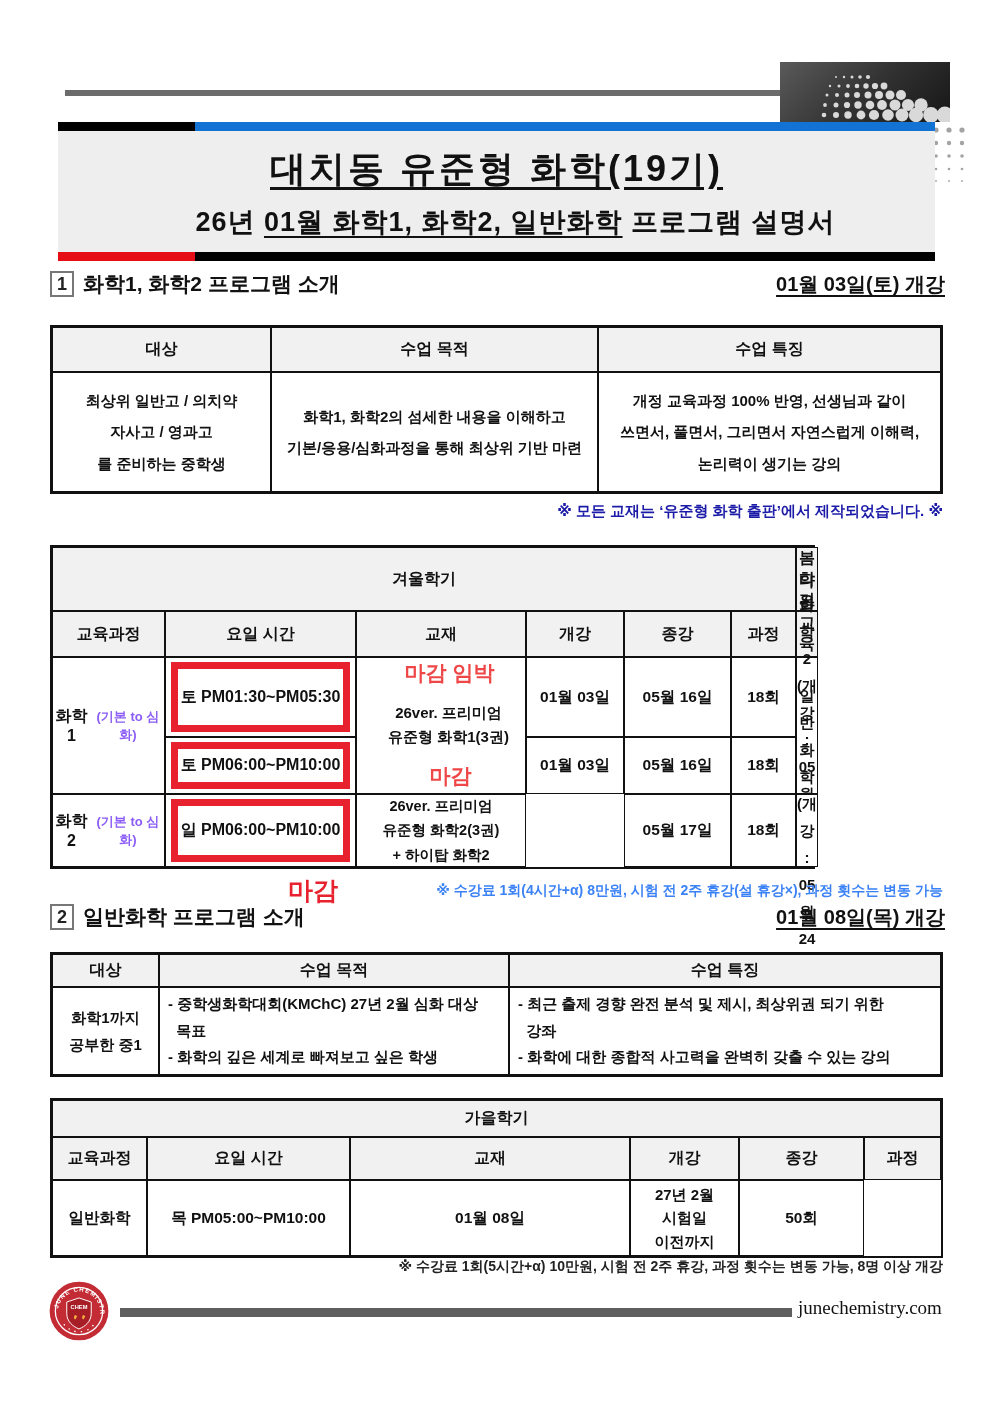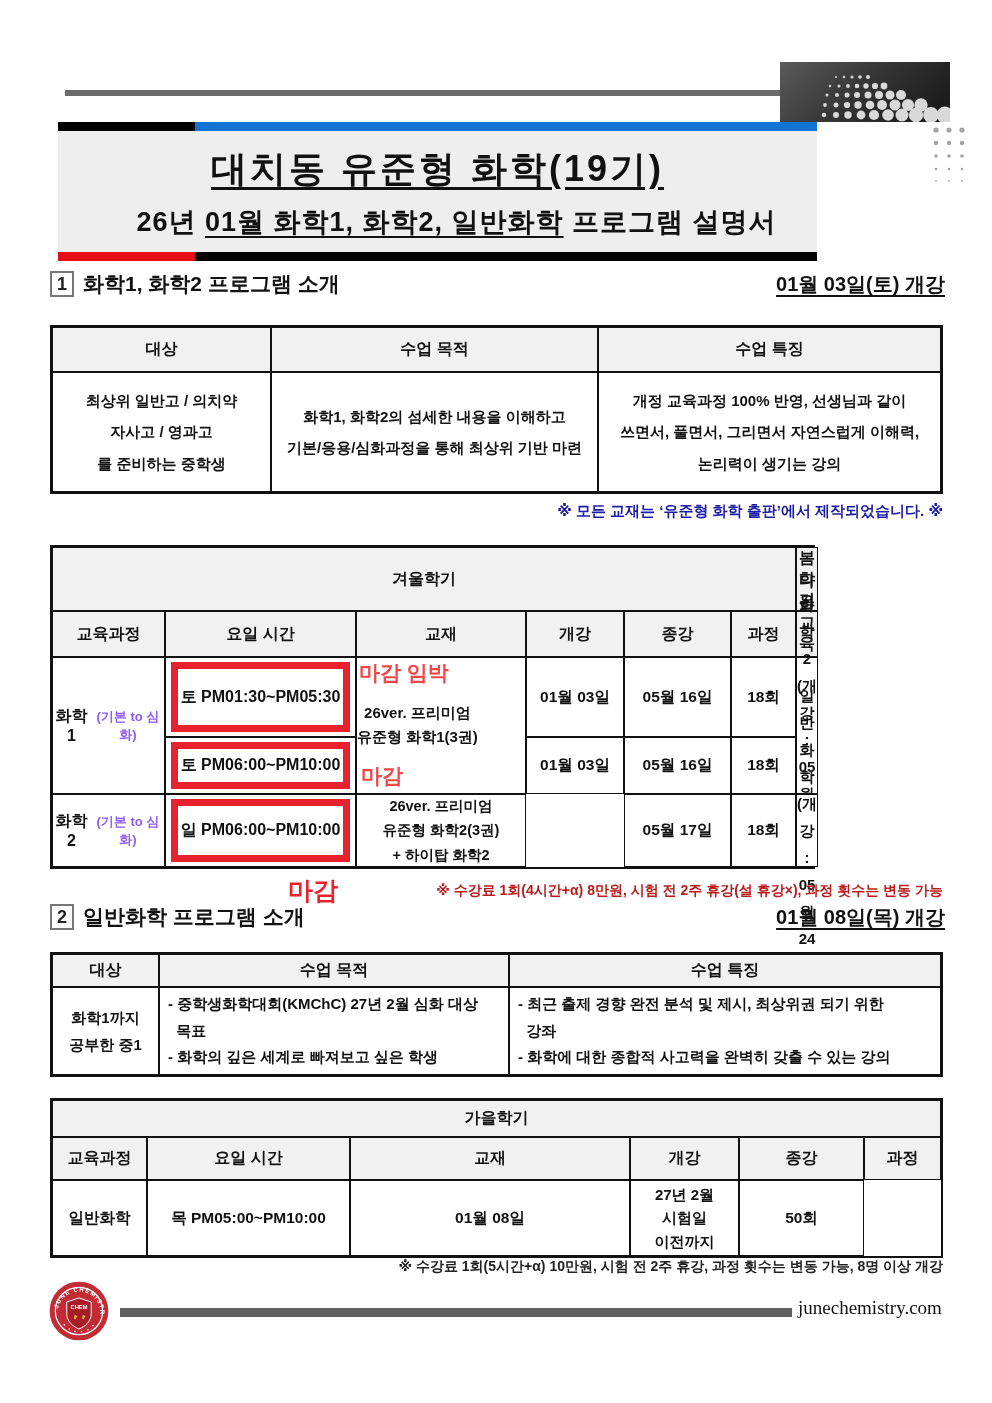--- a/index.html
+++ b/index.html
@@ -6,21 +6,21 @@
   .page{position:relative;width:992px;height:1403px;background:#fff;overflow:hidden;
         font-family:"Liberation Sans","DejaVu Sans",sans-serif;color:#111;}
 
   
   .top-line{position:absolute;left:65px;top:90px;width:716px;height:6px;background:#6b6b6b;}
   .dark-box{position:absolute;left:780px;top:62px;width:170px;height:60px;
             background:linear-gradient(135deg,#5a5a5a 0%,#333 50%,#161616 100%);}
   .dots-below{position:absolute;left:928px;top:124px;width:46px;height:66px;}
 
   
-  .banner{position:absolute;left:58px;top:122px;width:759px;}
+  .banner{position:absolute;left:58px;top:122px;width:877px;}
   .bar-top{display:flex;height:9px;}
   .bar-top .seg-black{width:137px;background:#000;}
   .bar-top .seg-blue{flex:1;background:#1273d4;}
   .banner-body{background:#efeeef;text-align:center;padding:14px 0 12px 0;}
   .banner-title{font-size:36px;font-weight:900;letter-spacing:3px;
                 text-decoration:underline;text-underline-offset:6px;margin:0 0 10px 0;}
   .banner-sub{font-size:27px;font-weight:900;letter-spacing:1px;margin:0;padding-left:38px;}
   .banner-sub .u{text-decoration:underline;text-underline-offset:5px;}
   .bar-bottom{display:flex;height:9px;}
   .bar-bottom .seg-red{width:137px;background:#e60d17;}
@@ -53,34 +53,34 @@
       grid-template-rows:64px 46px 80px 57px 73px;width:765px;box-sizing:border-box;}
   .wt .hdr{font-size:16px;}
   .g-winter{grid-column:1/7;grid-row:1;}
   .g-spring{grid-column:7;grid-row:1;}
   .course-cell{flex-direction:row;font-size:16px;font-weight:800;gap:2px;}
   .course-sub{color:#8b5cf6;font-size:13px;font-weight:800;}
   .time-cell{position:relative;}
   .redbox{position:absolute;left:5px;right:5px;top:4px;bottom:4px;border:7px solid #e8212e;
           background:#fff;display:flex;align-items:center;justify-content:center;
           font-size:16px;font-weight:800;}
-  .book1-cell{flex-direction:column;justify-content:space-between;align-items:flex-start;
-              padding:1px 2px 3px 0;box-sizing:border-box;}
+  .book1-cell{flex-direction:column;justify-content:space-between;align-items:center;
+              padding:1px 2px 3px 17px;box-sizing:border-box;}
   .soon-txt{color:#ef4747;font-size:21px;font-weight:900;text-align:left;padding-left:2px;}
   .closed-txt{color:#ef4747;font-size:21px;font-weight:900;text-align:left;padding-left:4px;}
   .bk{font-size:15px;font-weight:700;line-height:1.55;text-align:center;white-space:pre-line;}
   .bk3{font-size:14.5px;font-weight:700;line-height:1.7;}
   .dt{font-size:15.5px;font-weight:700;}
   .next-cell{font-size:15px;font-weight:700;line-height:1.8;}
   .span2{grid-row:3/5;}
 
   .note1-row{position:absolute;left:50px;top:874px;width:893px;height:34px;}
   .closed-below{position:absolute;left:168px;top:0;width:190px;text-align:center;
                 color:#e8212e;font-size:25px;font-weight:900;}
-  .fee-note{position:absolute;right:0;top:8px;font-size:14px;font-weight:700;color:#b91c1c;}
+  .fee-note{position:absolute;right:0;top:8px;font-size:14px;font-weight:700;color:#3b82f6;}
 
   
   .t2{top:952px;grid-template-columns:107px 350px 1fr;grid-template-rows:33px 88px;width:893px;box-sizing:border-box;}
   .t2 .hdr{font-size:16px;}
   .t2 .tg{font-size:15px;font-weight:700;line-height:1.8;}
   .t2 .bd{font-size:15px;font-weight:700;line-height:1.78;padding:4px 8px;align-items:center;}
 
   
   .ft{top:1098px;grid-template-columns:95px 203px 280px 109px 125px 1fr;
       grid-template-rows:37px 43px 76px;width:893px;box-sizing:border-box;}

